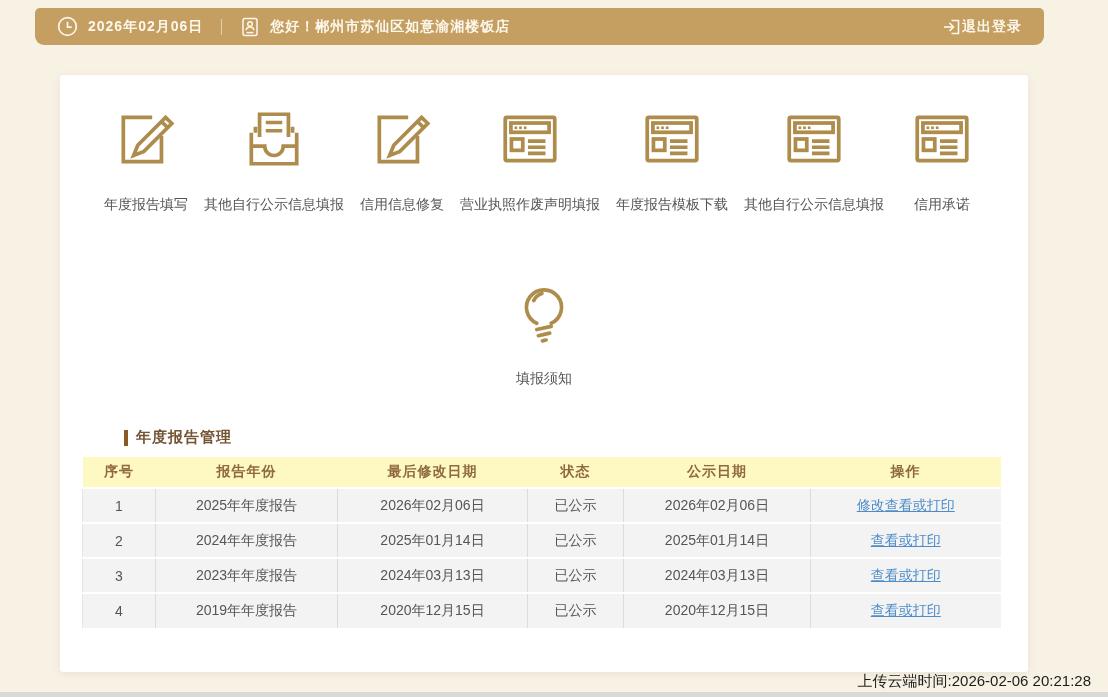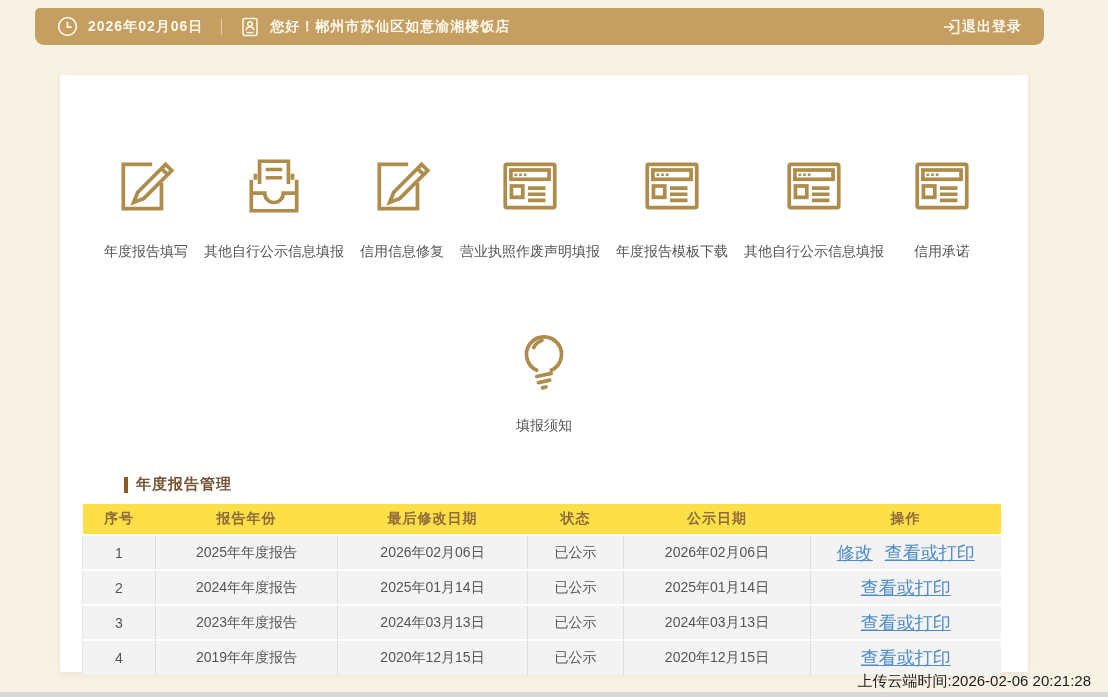--- a/index.html
+++ b/index.html
@@ -22,44 +22,44 @@
   .topbar .right { display:flex; align-items:center; gap:0; cursor:pointer; }
   .tb-text { font-size:14px; font-weight:bold; letter-spacing:1px; }
   .tb-divider { width:1px; height:16px; background:rgba(253,248,236,.55); margin:0 8px; }
   .tb-icon { display:inline-flex; }
   
   .card {
     position:absolute; left:60px; top:75px; width:968px; height:597px;
     background:#ffffff; border-radius:3px;
     box-shadow:0 2px 8px rgba(120,100,60,.10);
   }
-  .shortcut-row { display:flex; justify-content:space-between; align-items:flex-start; padding:76px 44px 0; }
+  .shortcut-row { display:flex; justify-content:space-between; align-items:flex-start; padding:29px 44px 0; }
   .shortcut-row.second { justify-content:center; padding:64px 44px 0 44px; }
   .shortcut {
     display:flex; flex-direction:column; align-items:center; cursor:pointer; min-width:84px;
   }
   .shortcut .icon-box { height:70px; display:flex; align-items:center; justify-content:center; }
   .shortcut .s-label { margin-top:22px; font-size:14px; color:#555; white-space:nowrap; }
   .gold-icon { stroke:#ad8c4c; fill:none; stroke-width:3.6; }
   
   .section-head { display:flex; align-items:center; margin:40px 28px 10px 22px;padding-left:42px; }
   .section-marker { width:4px; height:16px; background:#8a5a22; margin-right:8px; }
   .section-title { font-size:15px; font-weight:bold; color:#745332; letter-spacing:1px; }
   table.report { border-collapse:collapse; margin:0 28px 0 22px; width:918px; table-layout:fixed; }
   table.report th {
-    background:#fde047; color:#8f6a3c; font-size:14px; font-weight:bold;
+    background:#fef9c3; color:#8f6a3c; font-size:14px; font-weight:bold;
     height:31px; text-align:center; letter-spacing:1px;
   }
   table.report td {
     background:#f3f3f3; color:#555; font-size:14px; height:35px; text-align:center;
     border-top:2px solid #ffffff; border-right:1px solid #dcdcdc;
   }
   table.report td:last-child { border-right:none; }
   table.report td:first-child { border-left:1px solid #e6e6e6; }
-  a.action-link { color:#4e8cc9; text-decoration:underline; margin:0 6px; cursor:pointer; font-size:18px; }
+  a.action-link { color:#4e8cc9; text-decoration:underline; margin:0 0; cursor:pointer; font-size:14px; }
   
   .footer-time {
     position:absolute; top:672px; right:17px; font-size:15px; color:#1c1c1c;
   }
   .bottom-edge { position:absolute; left:0; bottom:0; width:100%; height:5px; background:#d9d9d9; }
 </style>
 </head>
 <body>
 
 <svg width="0" height="0" style="position:absolute" aria-hidden="true">

